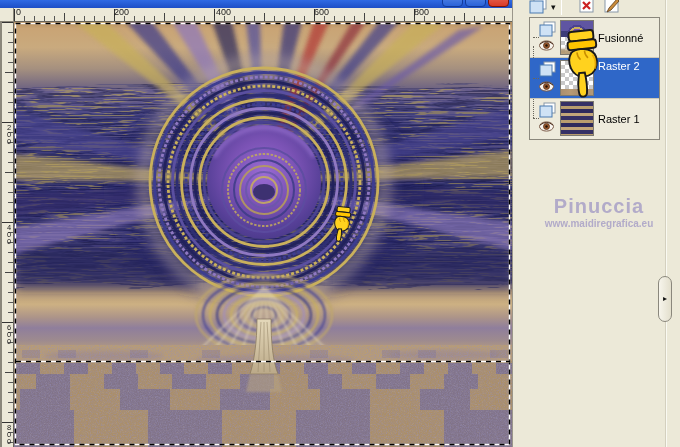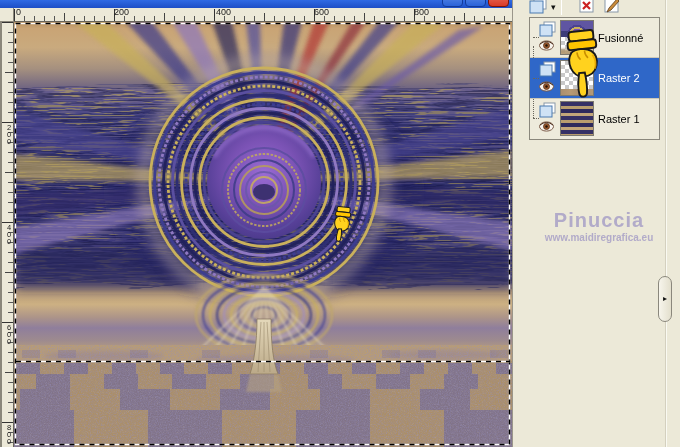--- a/index.html
+++ b/index.html
@@ -60,21 +60,21 @@
            linear-gradient(45deg,#c9c9c9 25%,transparent 25%,transparent 75%,#c9c9c9 75%),
            linear-gradient(45deg,#c9c9c9 25%,transparent 25%,transparent 75%,#c9c9c9 75%);
           background-position:0 0,4px 4px;background-size:8px 8px;overflow:hidden;}
   .llabel{position:absolute;left:68px;font-size:11px;line-height:12px;white-space:nowrap;}
   .thumb-art{position:absolute;inset:0;}
   .stripes1{position:absolute;inset:0;background:repeating-linear-gradient(180deg,
             #363165 0 4px,#b99d6e 4px 7px,#2e2a5c 7px 11px,#c2a67a 11px 14px);}
   .sandstrip{position:absolute;left:0;right:0;bottom:0;height:6px;background:
              linear-gradient(90deg,#ab8f6e,#b79a74 30%,#a88c6c 60%,#b59a76);}
   .glove-overlay{position:absolute;z-index:6;pointer-events:none;}
-  .watermark{position:absolute;left:18px;top:195px;width:136px;text-align:center;color:#b2abc9;margin-top:14px;}
+  .watermark{position:absolute;left:18px;top:195px;width:136px;text-align:center;color:#b2abc9;}
   .wm-name{font-size:20px;font-weight:bold;letter-spacing:1px;line-height:22px;}
   .wm-url{font-size:10px;font-weight:bold;line-height:14px;}
   .pslider-track{position:absolute;left:152px;top:0;width:2px;height:447px;
                  background:#d4d0bf;border-right:1px solid #fafaf2;}
   .pslider{position:absolute;left:145px;top:276px;width:14px;height:46px;border-radius:7px;
            background:linear-gradient(90deg,#f7f5ec,#e3dfcd);border:1px solid #8a877c;
            display:flex;align-items:center;justify-content:center;}
   .pslider .arrow{font-size:8px;color:#111;line-height:8px;}
 </style>
 </head>
@@ -394,21 +394,21 @@
         </svg>
         <svg class="licon" style="top:23px" width="15" height="11" viewBox="0 0 15 11">
           <ellipse cx="7.5" cy="5.5" rx="7" ry="4.6" fill="#f8f4ee" stroke="#7a5a48"></ellipse>
           <circle cx="7.5" cy="5.5" r="3" fill="#9a5a2e" stroke="#5a3018" stroke-width="0.8"></circle>
           <circle cx="7.5" cy="5.5" r="1.2" fill="#201008"></circle>
           <path d="M1 4 Q7.5 -1 14 4" fill="none" stroke="#4a2e1e"></path>
         </svg>
         <div class="lthumb" style="top:2px;height:36px">
           <div class="sandstrip"></div>
         </div>
-        <span class="llabel" style="top:14px">Raster 2</span>
+        <span class="llabel" style="top:2px">Raster 2</span>
       </div>
       <div class="rowsep"></div>
 
       <div class="lrow" style="height:56px">
         <span class="treestub" style="top:19px"></span>
         <svg class="licon" style="top:3px" width="18" height="16" viewBox="0 0 18 16">
           <rect x="5" y="1" width="11" height="10" fill="#ffffff" stroke="#8898a8"></rect>
           <rect x="1" y="4" width="12" height="11" fill="#cfe2f5" stroke="#4a7ab0"></rect>
         </svg>
         <svg class="licon" style="top:22px" width="15" height="11" viewBox="0 0 15 11">

